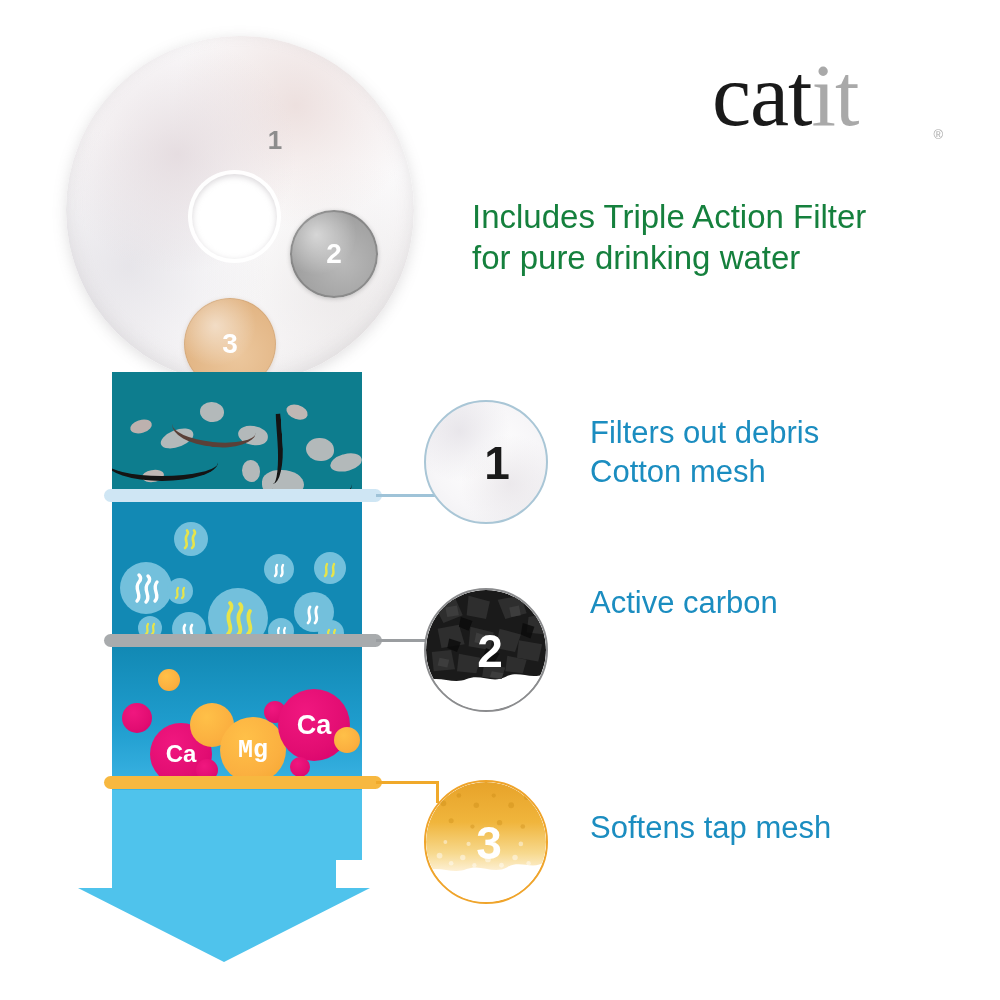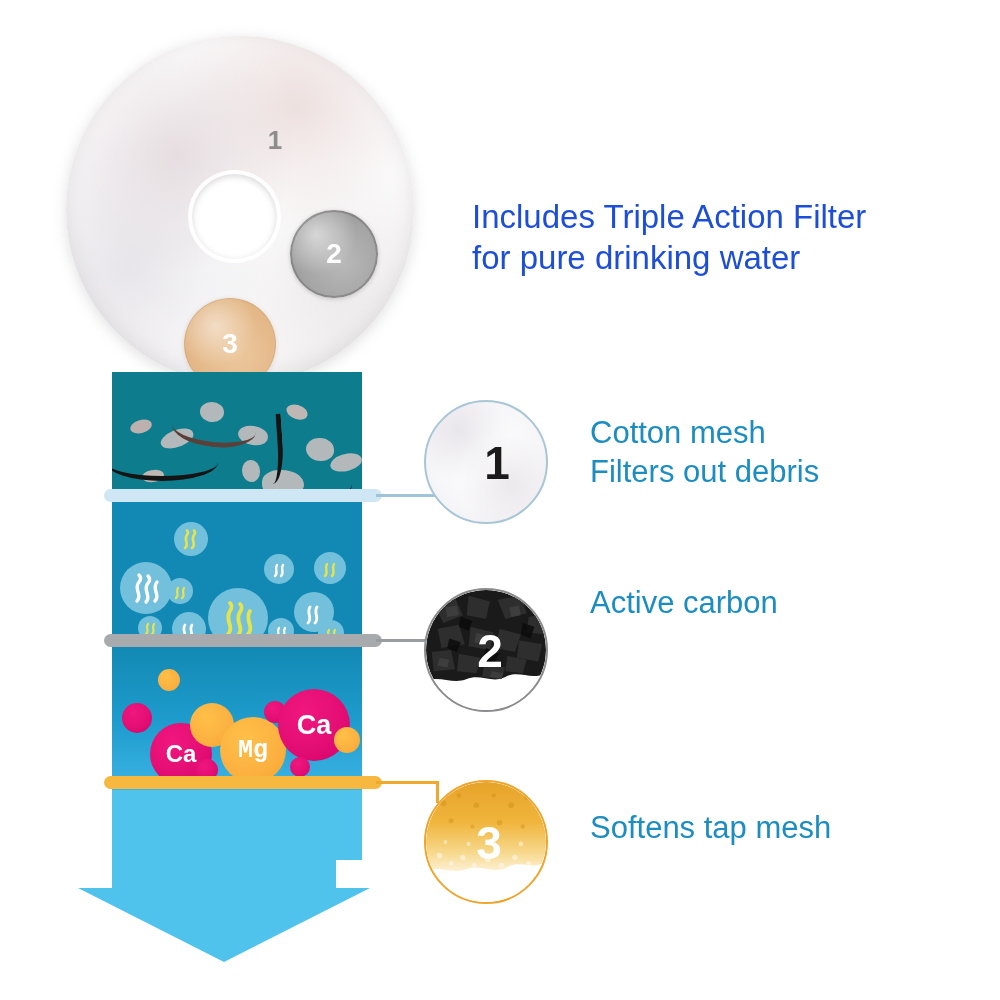--- a/index.html
+++ b/index.html
@@ -22,21 +22,21 @@
   .logo-it{color:#a9a9a9;}
   .logo-reg{
     position:absolute;right:-16px;bottom:10px;
     font-family:"Liberation Sans",sans-serif;
     font-size:13px;color:#a9a9a9;
   }
 
   
   .headline{
     position:absolute;left:472px;top:196px;width:420px;
-    font-size:33px;line-height:41px;color:#1d4ed8;font-weight:400;
+    font-size:33px;line-height:41px;color:#15803d;font-weight:400;
   }
 
   
   .disc-wrap{position:absolute;left:60px;top:30px;width:360px;height:370px;}
   .disc{
     position:absolute;left:6px;top:6px;width:348px;height:348px;border-radius:50%;
     background:
       radial-gradient(circle at 32% 34%, rgba(226,216,220,.85) 0%, rgba(226,216,220,0) 36%),
       radial-gradient(circle at 66% 20%, rgba(232,215,213,.75) 0%, rgba(232,215,213,0) 34%),
       radial-gradient(circle at 18% 66%, rgba(222,220,226,.7) 0%, rgba(222,220,226,0) 38%),
@@ -147,20 +147,24 @@
   .steptxt{position:absolute;color:#1b8dc0;font-size:31px;line-height:39px;}
   .t1{left:590px;top:413px;width:330px;}
   .t2{left:590px;top:583px;width:330px;}
   .t3{left:590px;top:808px;width:380px;}
 </style>
 </head>
 <body>
 
 <div class="stage">
 
+  <div class="logo">
+    <div class="logo-text"><span class="logo-cat">cat</span><span class="logo-it">it</span></div>
+    <div class="logo-reg">®</div>
+  </div>
 
   <div class="headline">Includes Triple Action Filter for pure drinking water</div>
 
   <div class="disc-wrap">
     <div class="disc"></div>
     <div class="disc-hole"></div>
     <div class="disc-num1">1</div>
     <div class="disc-dot disc-dot2">
         <span>2</span>
       </div>
@@ -315,22 +319,22 @@
   <div class="connector con1"></div>
   <div class="connector con2"></div>
   <div class="connector con3"></div>
   <div class="conv conv1"></div>
   <div class="conv conv3"></div>
 
   <div class="step step1">
     <div class="num">1</div>
   </div>
   <div class="steptxt t1">
+    <div>Filters out debris</div>
     <div>Cotton mesh</div>
-    <div>Filters out debris</div>
   </div>
 
   <div class="step step2">
     <svg class="coal" viewBox="0 0 124 124">
       <defs>
         <clipPath id="cc">
             <circle cx="62" cy="62" r="62"></circle>
           </clipPath>
       </defs>
       <g clip-path="url(#cc)">

